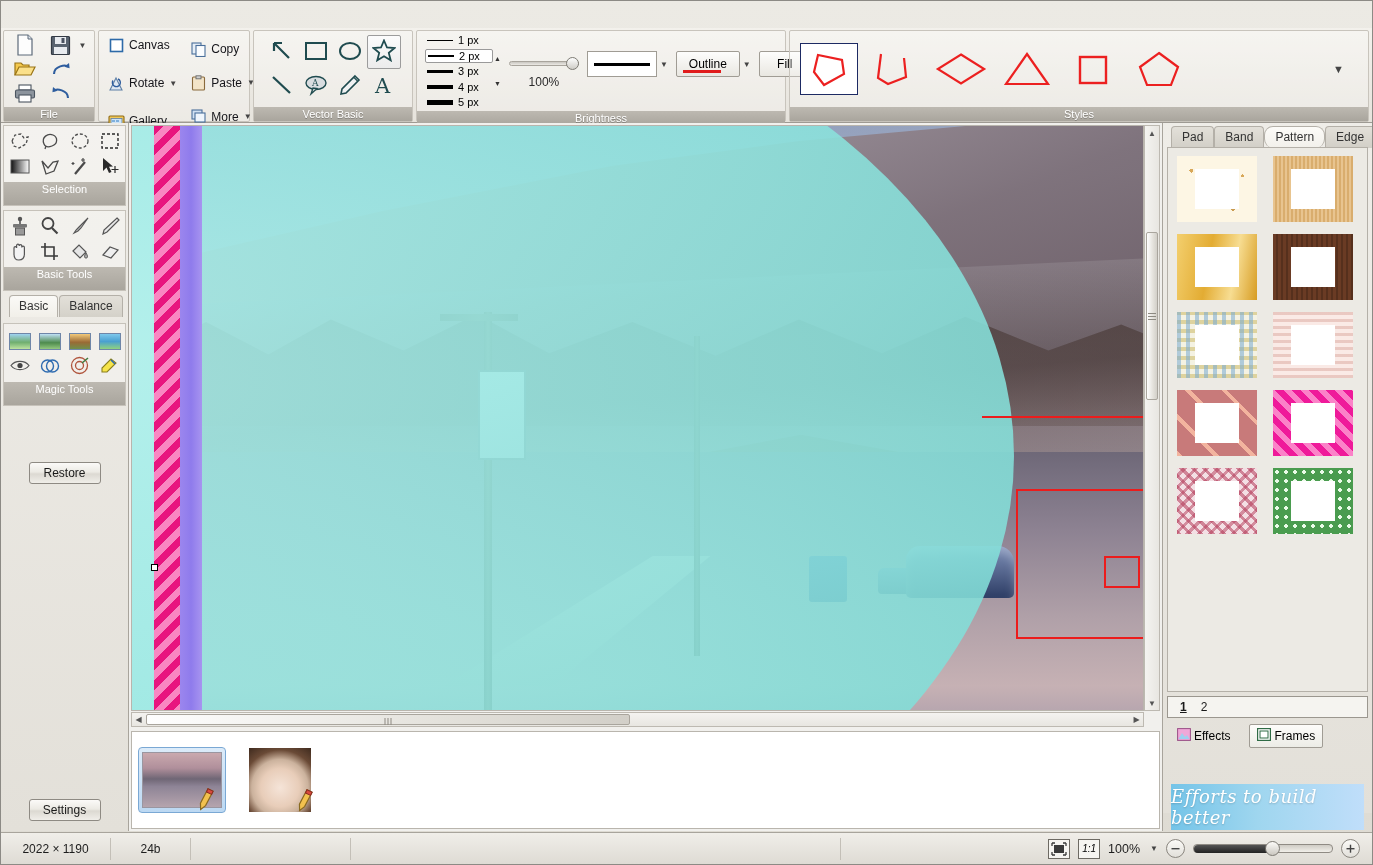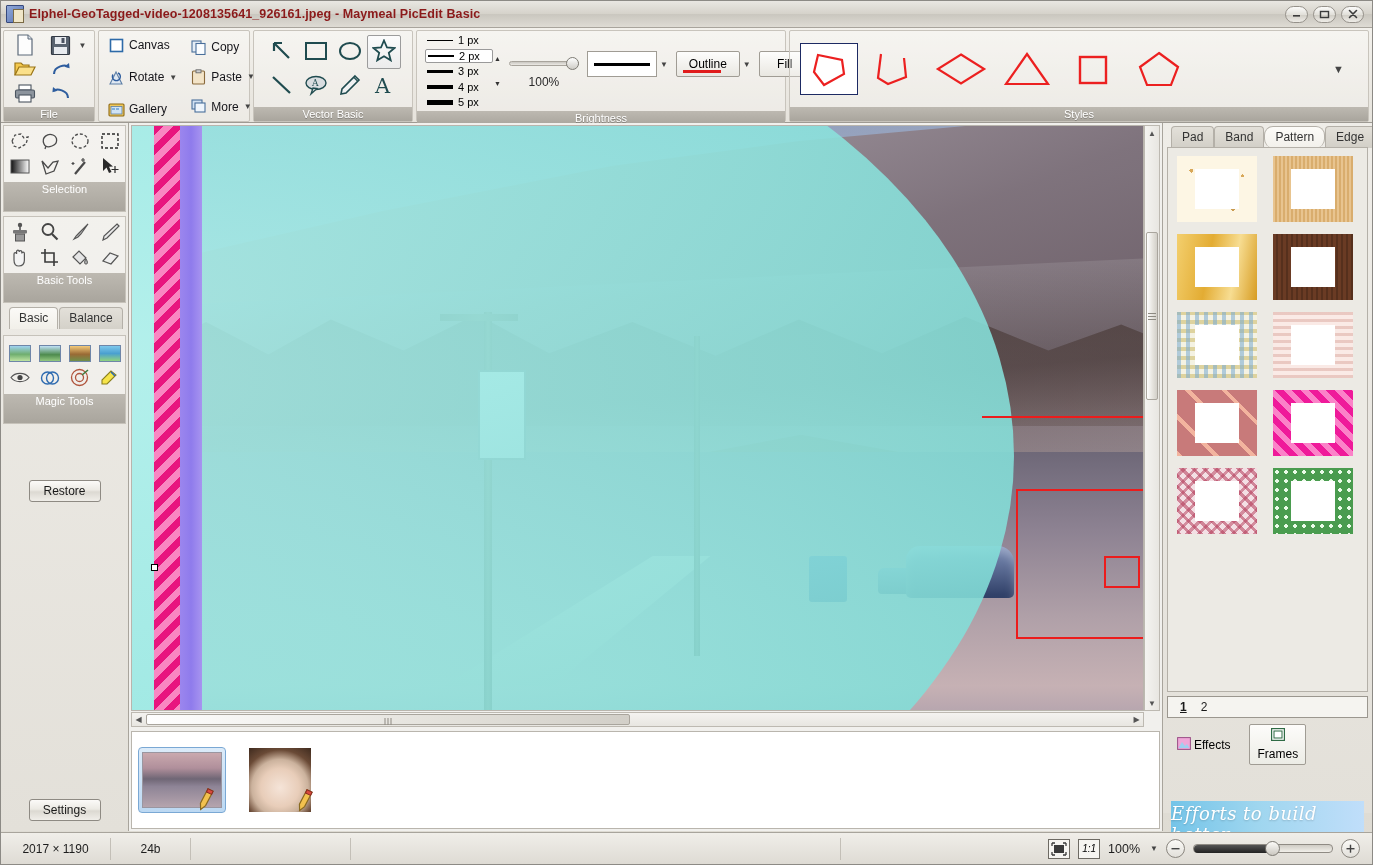--- a/index.html
+++ b/index.html
@@ -134,21 +134,21 @@
   .leftpanel {
     position:absolute; left:0; top:122px; width:128px; bottom:33px;
     background: linear-gradient(180deg,#efedE8,#e3e0d9);
     border-right:1px solid #a8a49c;
     padding: 2px;
   }
   .lgroup { border:1px solid #c6c2ba; background: rgba(255,255,255,0.3); margin-bottom: 4px; }
   .lgrid { display:grid; grid-template-columns: repeat(4,30px); justify-content:center; padding: 3px 0 1px 0; }
   .lcell { height:26px; display:flex; align-items:center; justify-content:center; border:1px solid transparent; border-radius:2px; }
   .lgroup-title {
-    height:29px; line-height:14px; text-align:center; font-size:11px; color:#fff;
+    height:23px; line-height:14px; text-align:center; font-size:11px; color:#fff;
     background: linear-gradient(180deg,#bdb9b1,#a9a59d);
   }
 
   .tabs { display:flex; padding-left:6px; margin-top:2px; }
   .tab {
     padding: 3px 9px 4px 9px; font-size:12px; border:1px solid #b4b0a8;
     border-bottom:none; border-radius: 4px 4px 0 0;
     background: linear-gradient(180deg,#e3e0d9,#d4d1c9); color:#333; margin-right:1px;
   }
   .tab.sel { background: linear-gradient(180deg,#fbfaf7,#f1efe9); font-weight:normal; position:relative; top:0; }
@@ -327,21 +327,21 @@
     gap:14px; padding-left:12px; font-size:12px; margin-top:4px;
   }
   .pager .pg { color:#1a1a1a; }
   .pager .pg.cur { font-weight:bold; text-decoration:underline; }
   .ef-row { display:flex; gap:11px; margin-top:6px; padding-left:2px;text-align:center; }
   .ef-btn {
     display:flex; align-items:center; gap:3px; padding: 3px 7px; font-size:12px;
     border:1px solid transparent; border-radius:2px;
   }
   .ef-btn.sel {
-    border:1px solid #a09c94; background: linear-gradient(180deg,#fdfcfa,#ececE6); flex-direction: column;
+    border:1px solid #a09c94; background: linear-gradient(180deg,#fdfcfa,#ececE6);
   }
   .promo {
     margin: 36px 4px 0 4px; height:46px;
     background: linear-gradient(90deg,#74c4e8 0%,#9fd6ef 45%,#c0defa 100%);
     display:flex; align-items:center; justify-content:center;
     color:#fff; font-family:"DejaVu Serif", serif; font-style:italic; font-size:18px;
     letter-spacing:.5px; text-shadow: 0 1px 2px rgba(0,0,0,.18);
   }
 
   
@@ -373,41 +373,20 @@
   .zs-knob {
     position:absolute; width:15px; height:15px; border-radius:50%;
     background: linear-gradient(180deg,#fcfbf8,#cbc8c1); border:1px solid #7d7a73;
   }
 </style>
 </head>
 <body>
 
 <div id="app">
 
-  <div class="titlebar">
-    <div class="app-icon"></div>
-    <span class="title-text">Elphel-GeoTagged-video-1208135641_926161.jpeg - Maymeal PicEdit Basic</span>
-    <div class="win-btns">
-      <div class="win-btn">
-        <svg width="9" height="9" viewBox="0 0 9 9">
-            <rect x="1" y="5" width="7" height="1.6" fill="#3b3b3b"></rect>
-          </svg>
-      </div>
-      <div class="win-btn">
-        <svg width="11" height="9" viewBox="0 0 11 9">
-            <rect x="1.5" y="1.5" width="8" height="6" fill="none" stroke="#3b3b3b" stroke-width="1.4"></rect>
-          </svg>
-      </div>
-      <div class="win-btn">
-        <svg width="10" height="10" viewBox="0 0 10 10">
-            <path d="M1.5 1.5 L8.5 8.5 M8.5 1.5 L1.5 8.5" stroke="#3b3b3b" stroke-width="1.6" stroke-linecap="round"></path>
-          </svg>
-      </div>
-    </div>
-  </div>
 
   <div class="ribbon">
 
     <div class="rgroup" style="width:92px;">
       <div class="rgroup-body" style="justify-content:center; gap:2px;">
         <div class="gcol">
           <div class="ic-btn">
             <span class="big-ic">
               <svg width="20" height="22" viewBox="0 0 20 22">
                   <path d="M3 1 h10 l4 4 v16 H3 Z" fill="#fdfdfd" stroke="#5d6a7a" stroke-width="1.2"></path>
@@ -461,21 +440,21 @@
                 </svg>
             </span>
           </div>
         </div>
       </div>
       <div class="rgroup-title">File</div>
     </div>
 
     <div class="rgroup" style="width:152px;">
       <div class="rgroup-body" style="gap:4px;">
-        <div class="gcol" style="gap:8px;">
+        <div class="gcol" style="gap:14px;">
           <div class="ic-btn">
             <span class="big-ic" style="width:19px">
               <svg width="15" height="15" viewBox="0 0 15 15">
                   <rect x="1.5" y="1.5" width="12" height="12" fill="#fff" stroke="#2d6aa8" stroke-width="1.6"></rect>
                 </svg>
             </span>
             <span>Canvas</span>
           </div>
           <div class="ic-btn">
             <span class="big-ic" style="width:19px">
@@ -1069,21 +1048,21 @@
             </svg>
         </span>
         <span>Frames</span>
       </div>
     </div>
 
     <div class="promo">Efforts to build better</div>
   </div>
 
   <div class="statusbar">
-    <div class="st-cell" style="width:110px; justify-content:center;">2017 × 1190</div>
+    <div class="st-cell" style="width:110px; justify-content:center;">2022 × 1190</div>
     <div class="st-cell" style="width:80px; justify-content:center;">24b</div>
     <div class="st-cell" style="width:160px;"></div>
     <div class="st-cell" style="width:490px;"></div>
 
     <div class="zoom-ctl">
       <div class="icon-box">
         <svg width="16" height="14" viewBox="0 0 16 14">
             <rect x="3" y="3" width="10" height="8" fill="#3a3a3a"></rect>
             <path d="M1 1 h3 M1 1 v3 M15 1 h-3 M15 1 v3 M1 13 h3 M1 13 v-3 M15 13 h-3 M15 13 v-3" stroke="#3a3a3a" stroke-width="1.3"></path>
           </svg>

